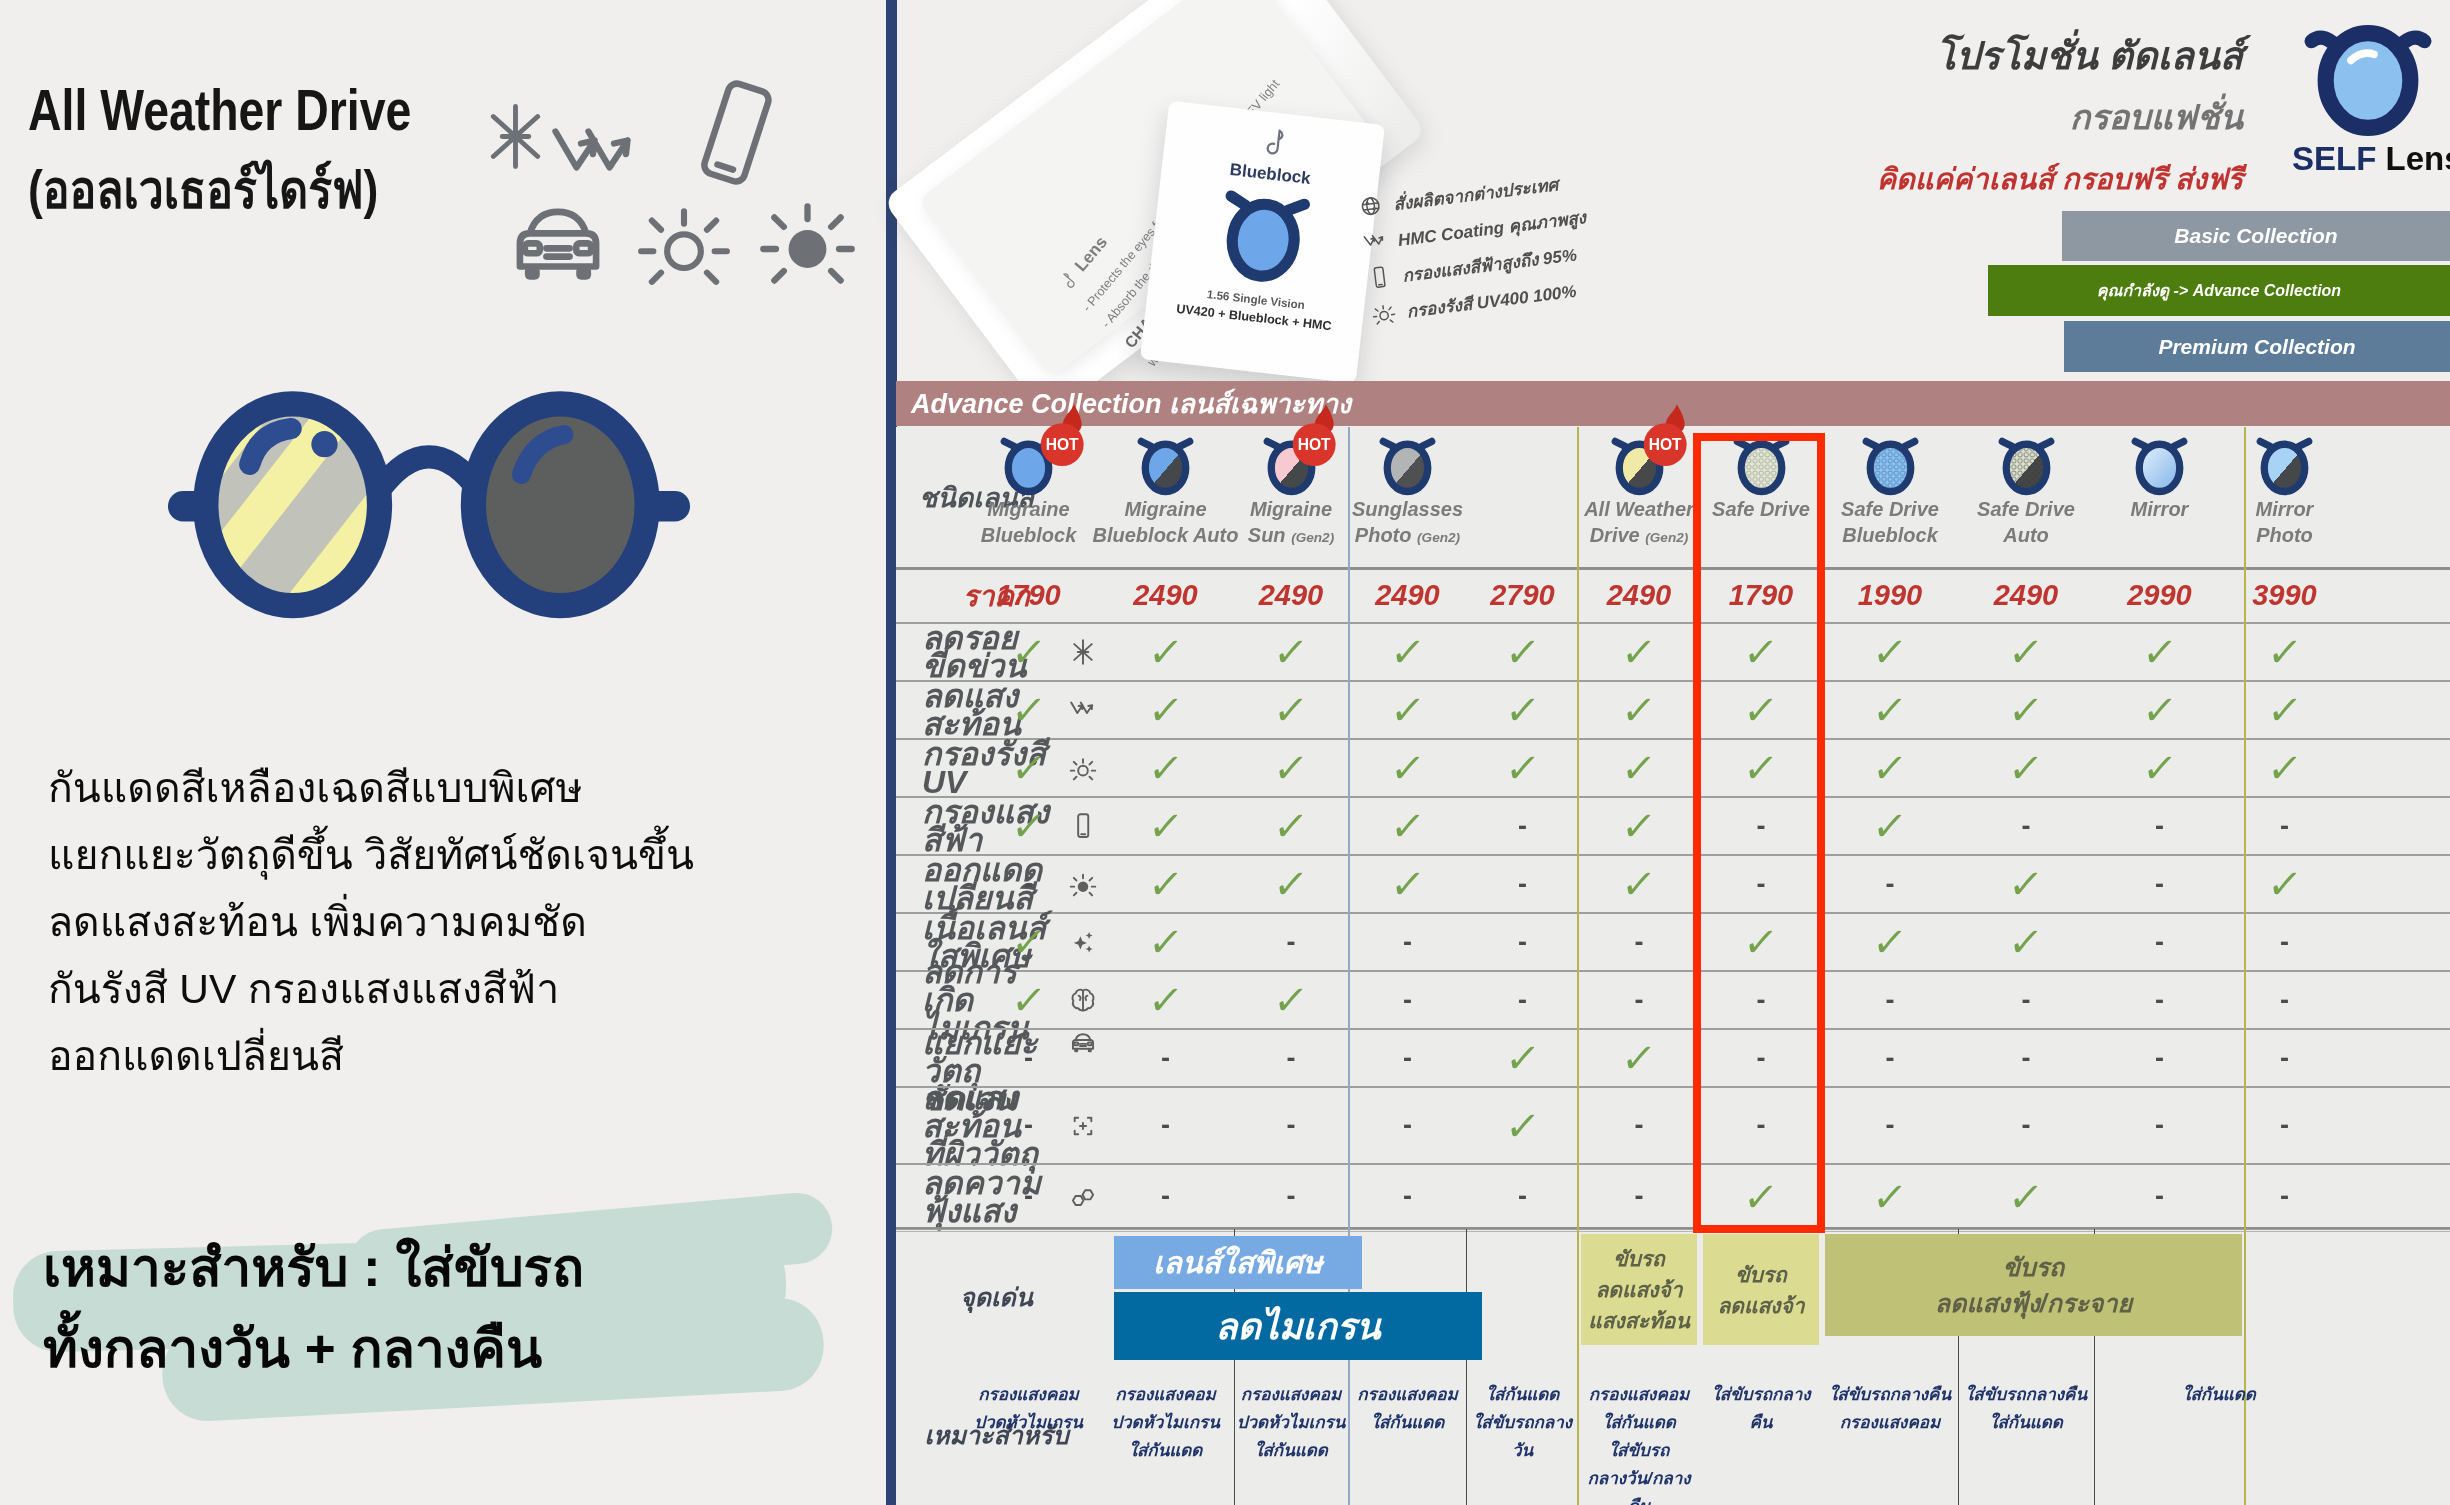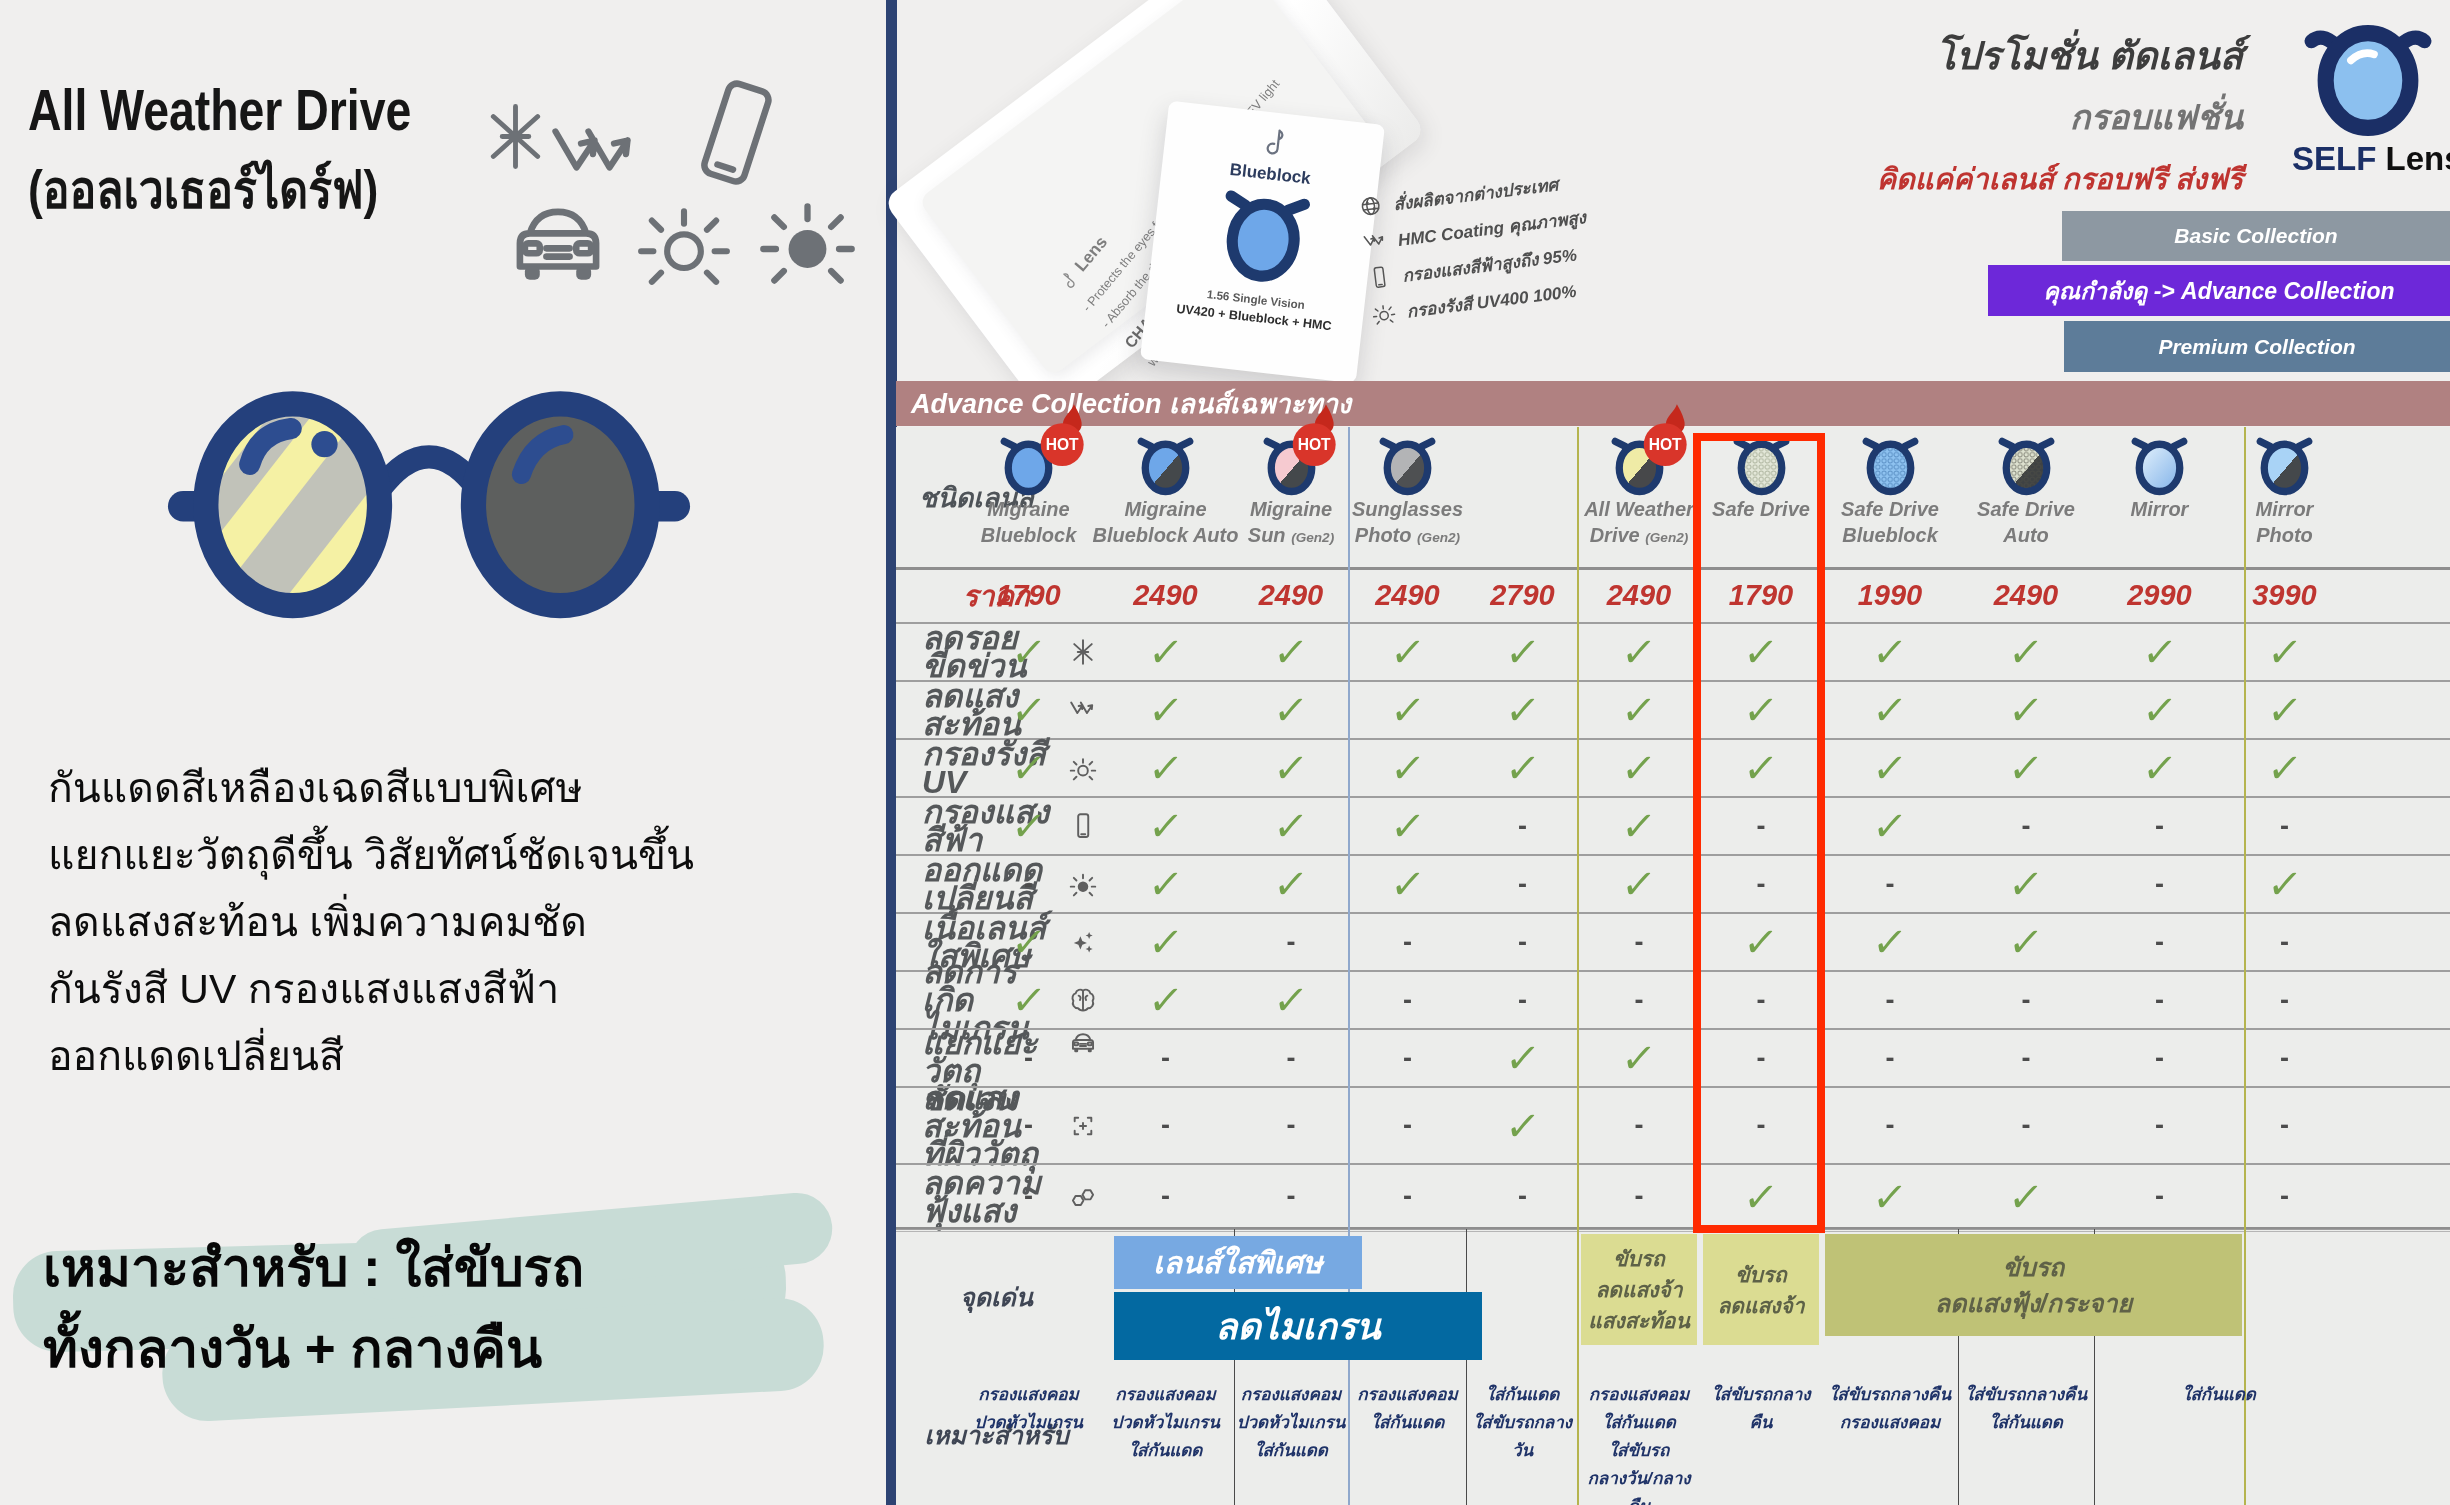--- a/index.html
+++ b/index.html
@@ -232,21 +232,21 @@
     </svg>
     <div class="brand-row">
       <span class="brand-self">SELF</span>
       <span class="brand-lens">Lens</span>
     </div>
   </div>
 
   <div class="abs coll-btn" style="left:2062px;top:211px;width:388px;height:50px;background:#8d98a2;font-size:21px;">
       <span>Basic Collection</span>
     </div>
-  <div class="abs coll-btn" style="left:1988px;top:265px;width:462px;height:51px;background:#6d28d9;font-size:23px;">
+  <div class="abs coll-btn" style="left:1988px;top:265px;width:462px;height:51px;background:#4d7c0f;font-size:16px;">
       <span>คุณกำลังดู -&gt; Advance Collection</span>
     </div>
   <div class="abs coll-btn" style="left:2064px;top:321px;width:386px;height:51px;background:#5d7c99;font-size:21px;">
       <span>Premium Collection</span>
     </div>
 
   <div class="abs tbl-bg" style="left:896px;top:427px;width:1554px;height:1078px;"></div>
   <div class="abs bar" style="left:896px;top:381px;width:1554px;height:45px;">
     <span>Advance Collection เลนส์เฉพาะทาง</span>
   </div>

